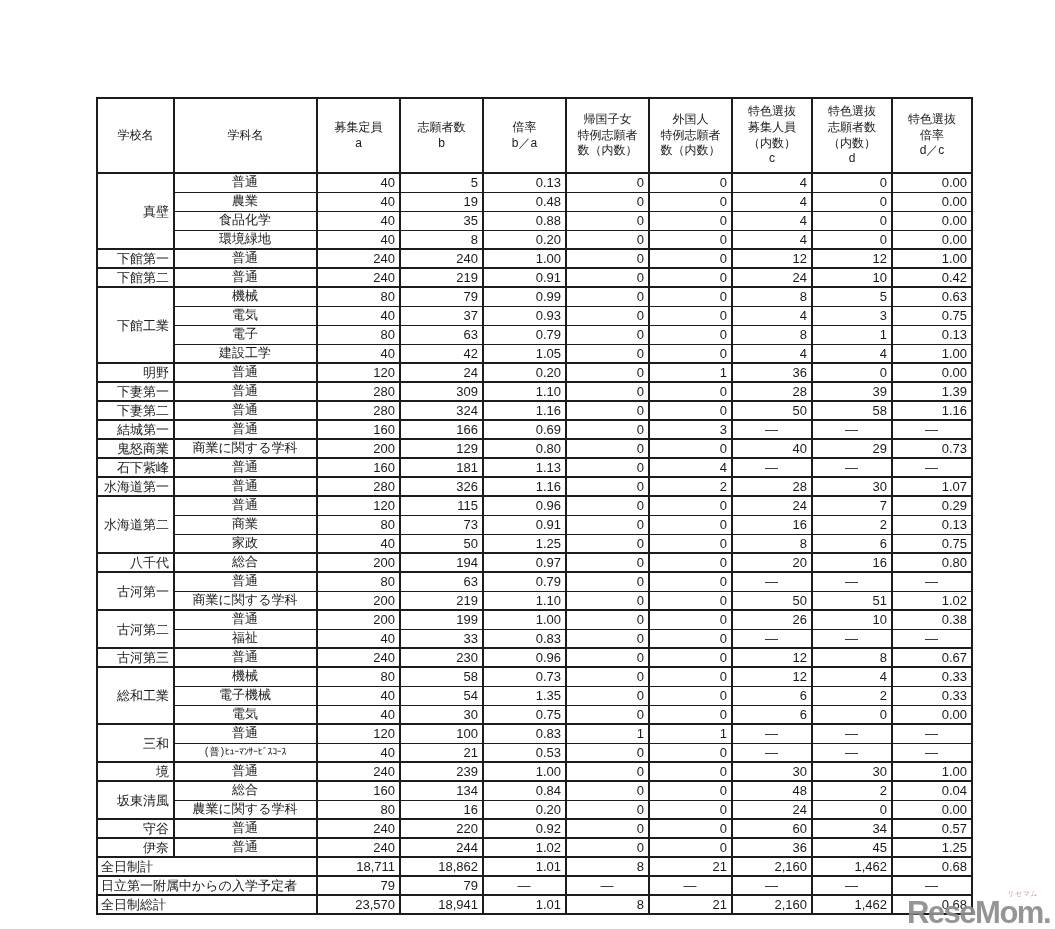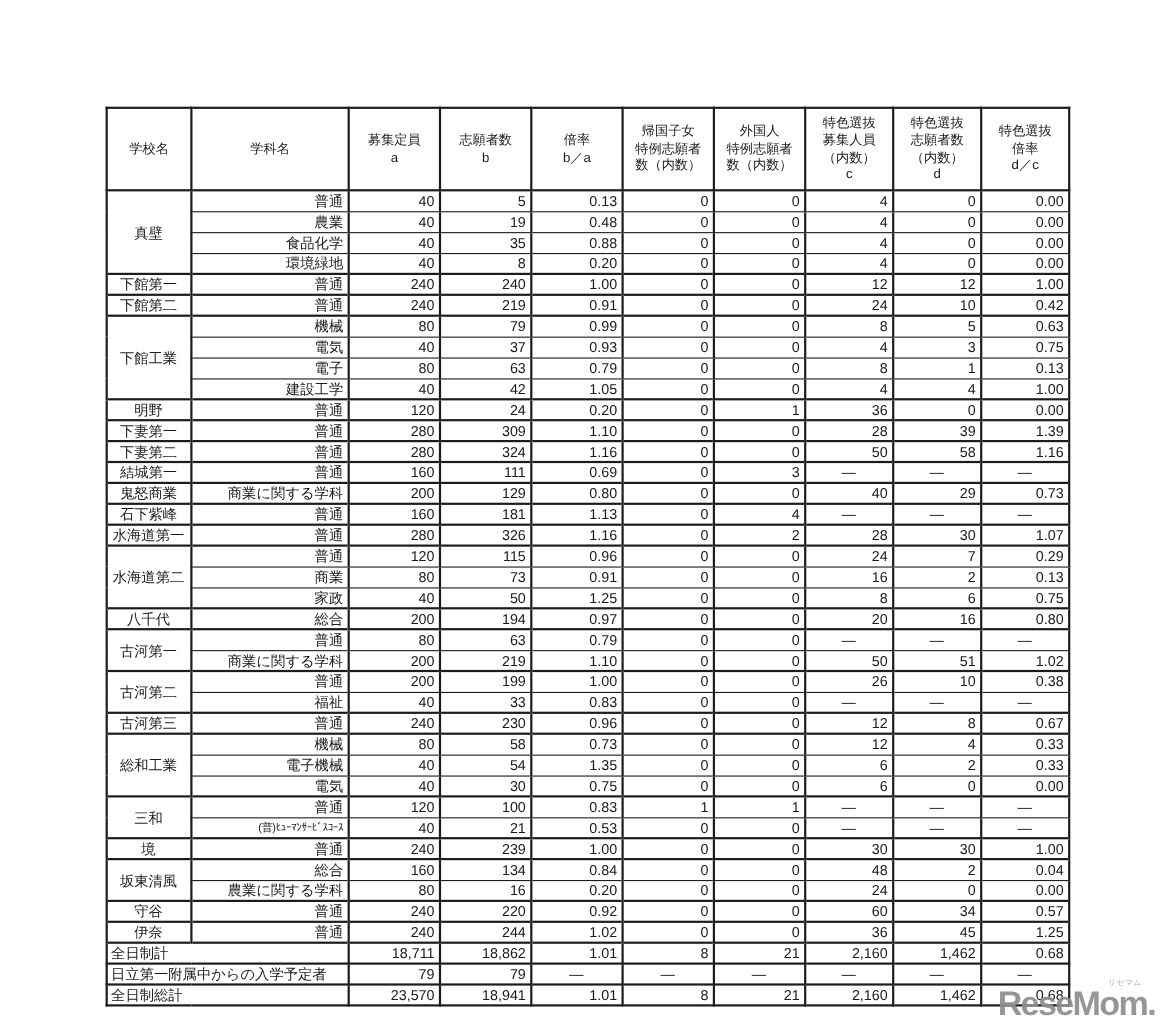--- a/index.html
+++ b/index.html
@@ -18,22 +18,22 @@
     white-space:pre-line;padding:2px 0;height:75px;
   }
   td{
     border:1px solid #1c1c1c;
     border-left-width:2px;border-right-width:2px;
     font-size:13px;height:19px;line-height:17px;
     padding:0 4px 0 3px;white-space:nowrap;
   }
   tr.gs td{border-top-width:2px;}
   tr.ft td{border-top-width:2px;border-bottom-width:2px;}
-  td.c-school{text-align:center;vertical-align:middle;font-size:13px;margin-left:11px;}
-  td.c-dept{text-align:right;}
+  td.c-school{text-align:right;vertical-align:middle;font-size:13px;margin-left:11px;}
+  td.c-dept{text-align:center;font-family:Liberation Mono, monospace;}
   td.c-dept.small{font-size:10px;letter-spacing:-0.3px;}
   td.c-num{text-align:right;}
   td.c-dash{text-align:center;}
   td.c-label{text-align:left;}
   .watermark{
     position:absolute;right:5px;bottom:1px;
     font-size:31px;font-weight:bold;letter-spacing:-1.5px;
     color:#8e8e8e;opacity:0.93;line-height:1;
   }
   .wm-ruby{
@@ -236,21 +236,21 @@
           <td class="c-num">0</td>
           <td class="c-num">0</td>
           <td class="c-num">50</td>
           <td class="c-num">58</td>
           <td class="c-num">1.16</td>
         </tr>
         <tr class="gs">
           <td class="c-school" rowspan="1">結城第一</td>
           <td class="c-dept">普通</td>
           <td class="c-num">160</td>
-          <td class="c-num">111</td>
+          <td class="c-num">166</td>
           <td class="c-num">0.69</td>
           <td class="c-num">0</td>
           <td class="c-num">3</td>
           <td class="c-dash">—</td>
           <td class="c-dash">—</td>
           <td class="c-dash">—</td>
         </tr>
         <tr class="gs">
           <td class="c-school" rowspan="1">鬼怒商業</td>
           <td class="c-dept">商業に関する学科</td>

